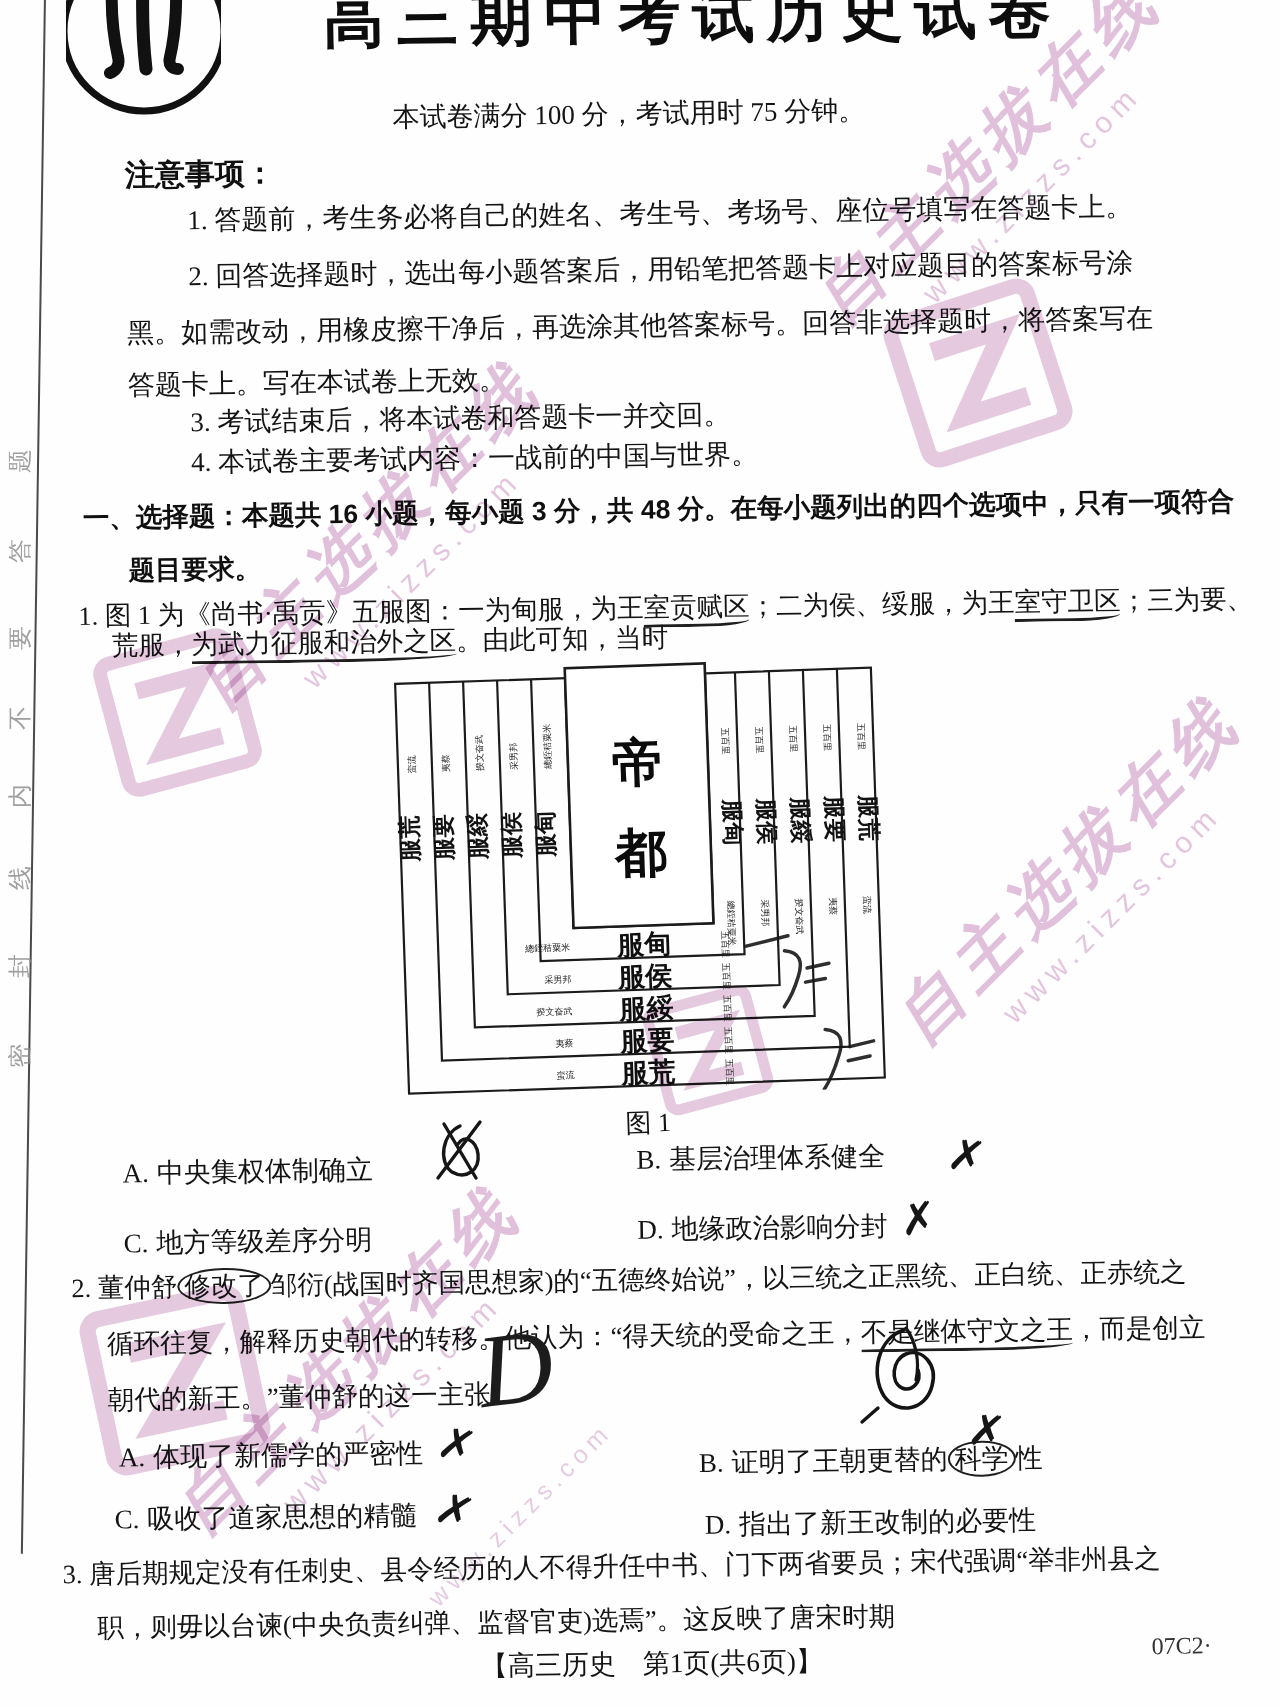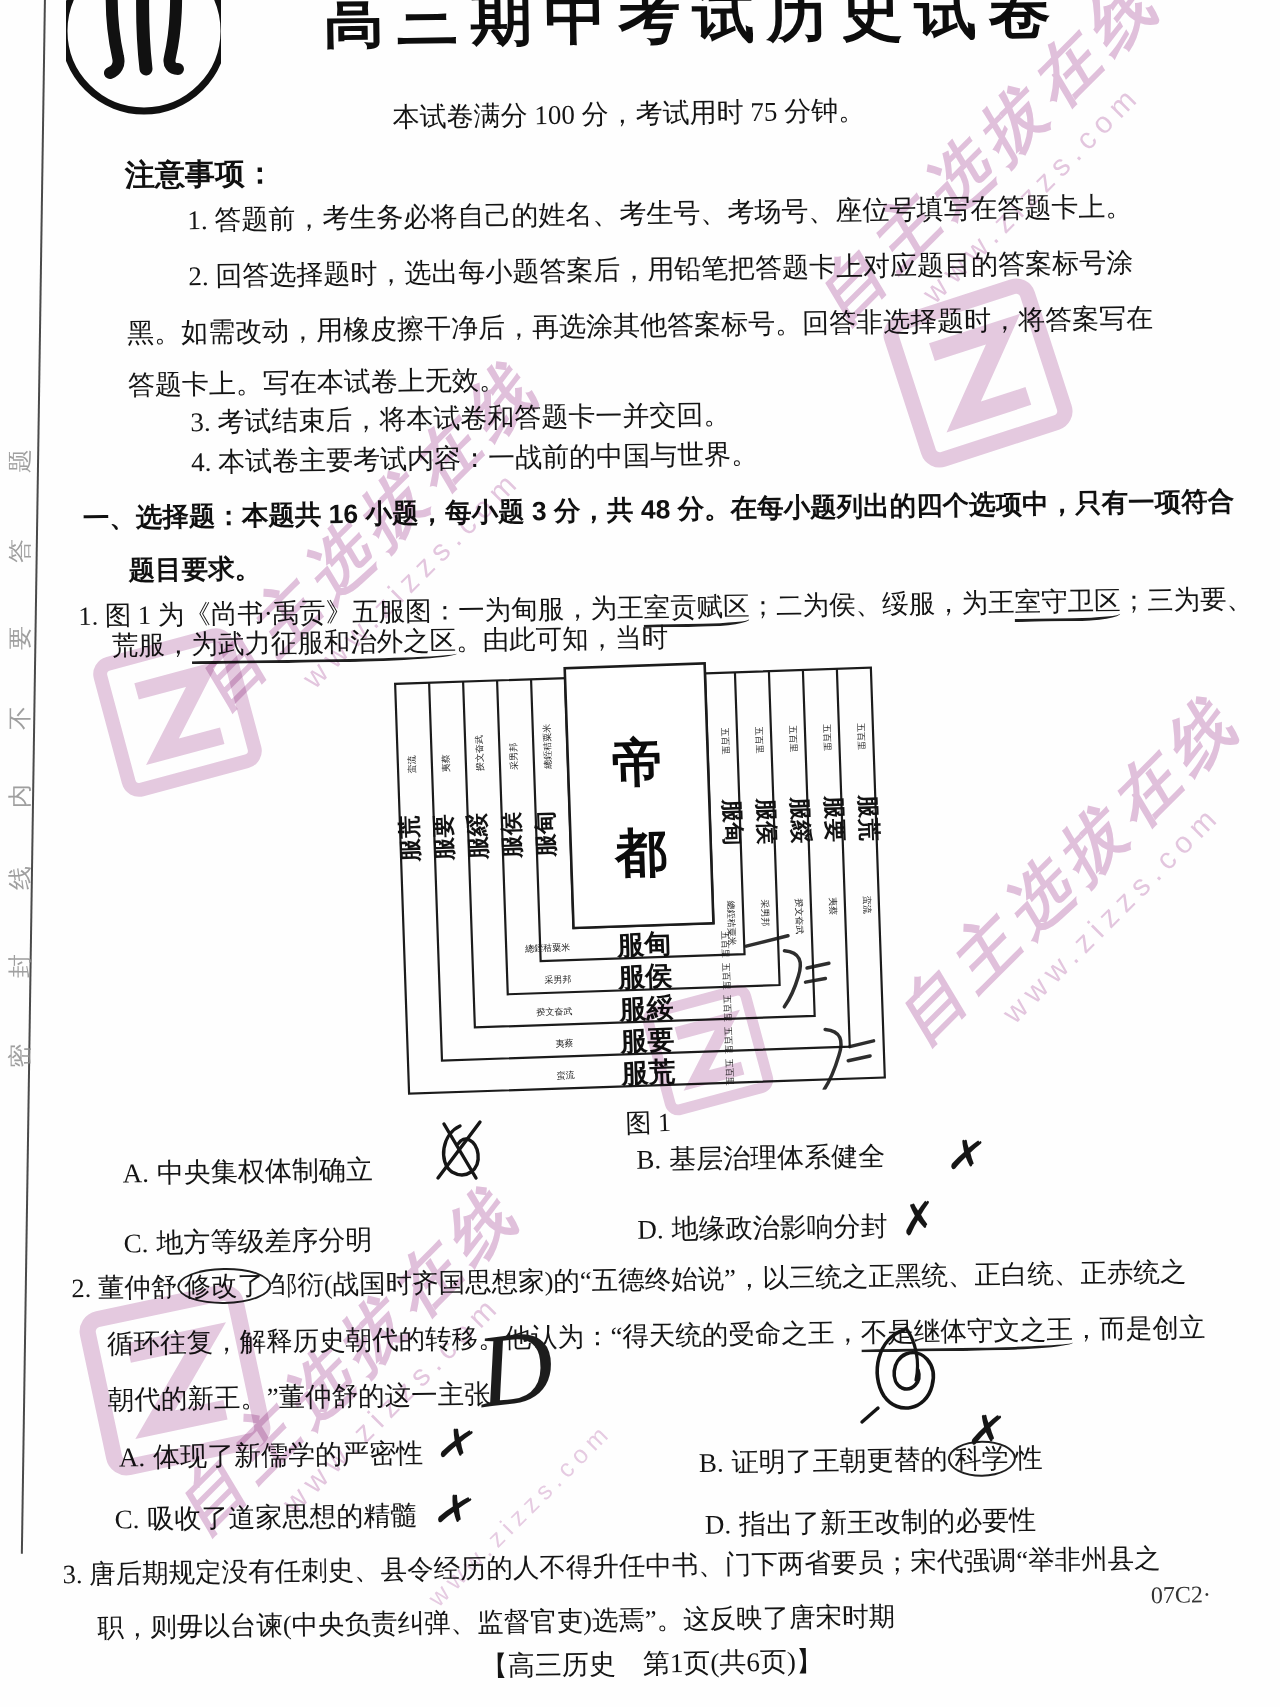--- a/index.html
+++ b/index.html
@@ -188,21 +188,21 @@
   <div class="abs opt" style="left:105px;top:1494px">
     <span class="letter">C.</span><span>吸收了道家思想的精髓</span>
   </div>
   <div class="abs opt" style="left:695px;top:1508px">
     <span class="letter">D.</span><span>指出了新王改制的必要性</span>
   </div>
 
   <div class="abs t26" style="left:52px;top:1548px">3. 唐后期规定没有任刺史、县令经历的人不得升任中书、门下两省要员；宋代强调“举非州县之</div>
   <div class="abs t26" style="left:86px;top:1602px">职，则毋以台谏(中央负责纠弹、监督官吏)选焉”。这反映了唐宋时期</div>
 
-  <div class="abs code" style="left:1140px;top:1590px">07C2·</div>
+  <div class="abs code" style="left:1140px;top:1641px">07C2·</div>
   <div class="abs footer" style="top:1646px">【高三历史　第1页(共6页)】</div>
 </div>
 
 <span class="abs ink mark-x" style="left:948px;top:1135px;transform:rotate(10deg)">✗</span>
 <span class="abs ink mark-x" style="left:900px;top:1198px;transform:rotate(-6deg)">✗</span>
 <span class="abs ink mark-x" style="left:438px;top:1424px;transform:rotate(14deg)">✗</span>
 <span class="abs ink mark-x" style="left:968px;top:1410px;transform:rotate(8deg)">✗</span>
 <span class="abs ink mark-x" style="left:436px;top:1490px;transform:rotate(18deg)">✗</span>
 <span class="abs ink mark-d" style="left:478px;top:1316px;transform:rotate(-7deg)">D</span>
 

